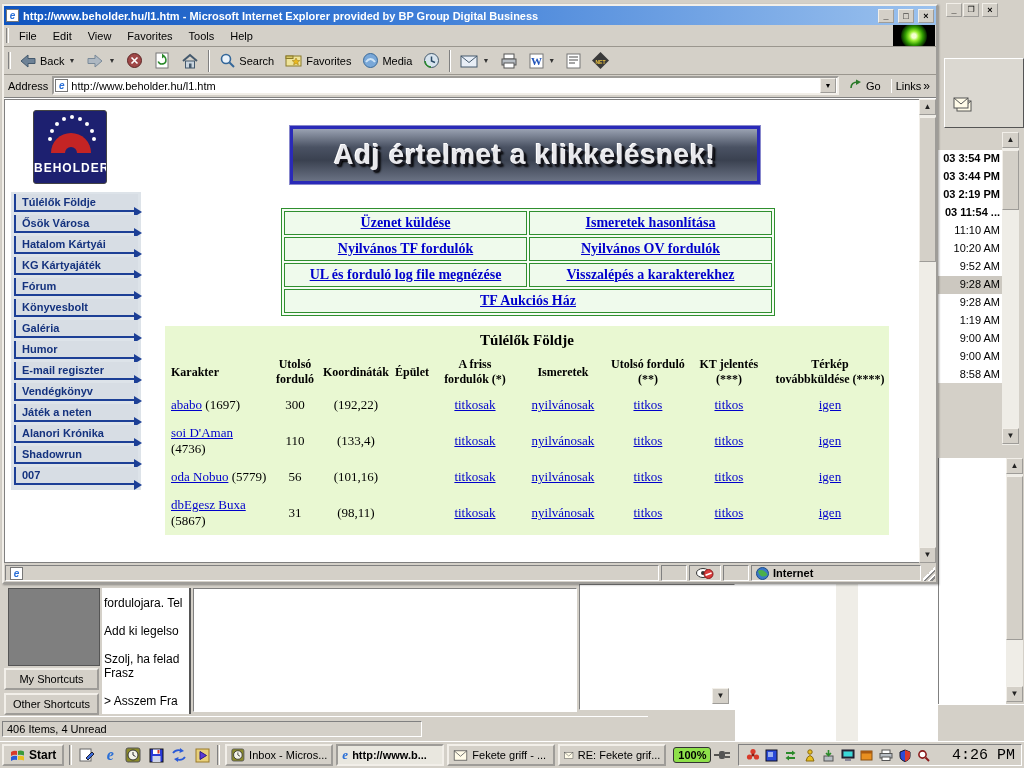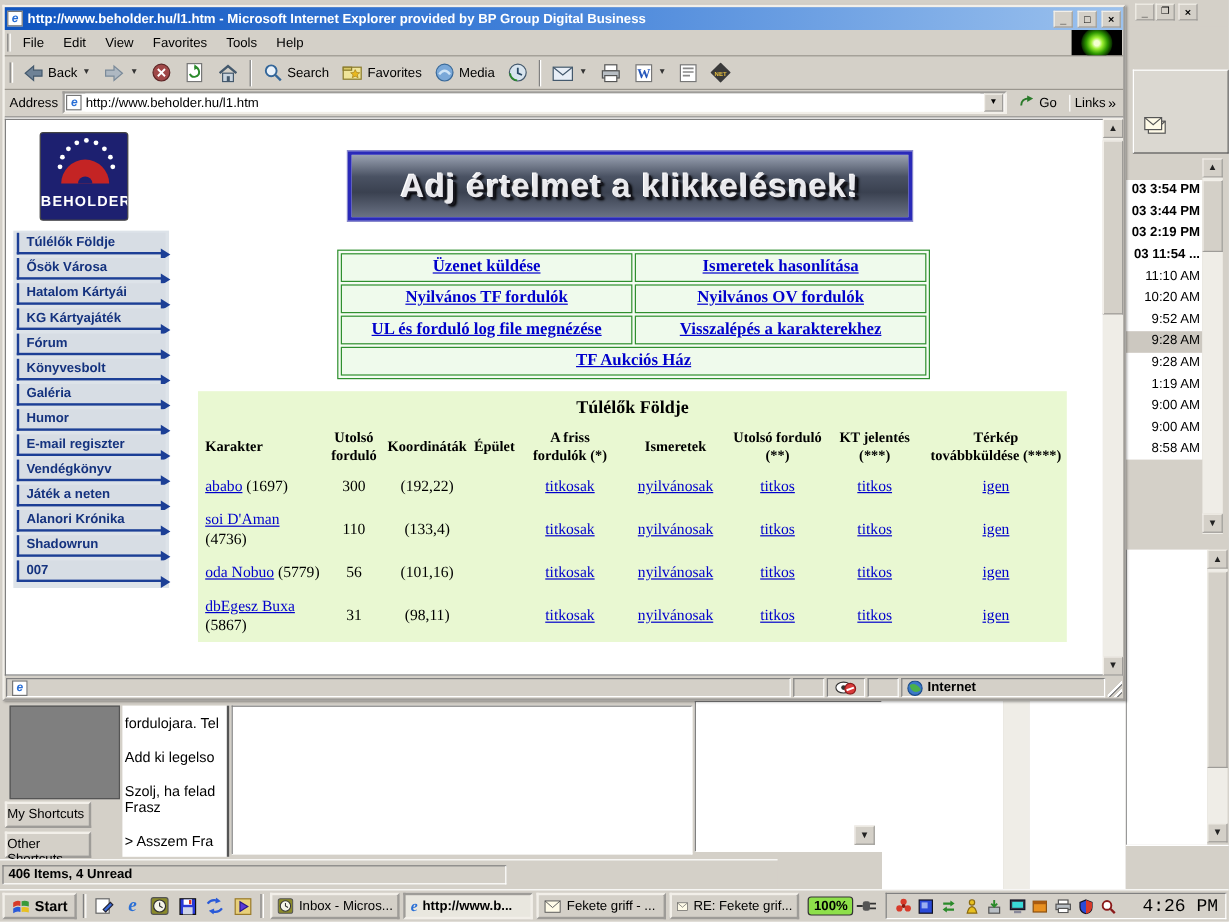--- a/index.html
+++ b/index.html
@@ -124,23 +124,23 @@
   
   .bg-white { background:#fff; border:1px solid; border-color:#808080 #fff #fff #808080; }
   #mail-times { left:938px; top:150px; width:64px; height:233px; background:#fff; overflow:hidden; }
   .mail-time { position:relative; height:18px; font-size:11px; }
   .mail-time span { position:absolute; right:2px; top:2px; white-space:nowrap; }
   .mail-time.bold { font-weight:bold; }
   .mail-time.selected { background:#ccc8c0; }
   #preview-col { left:102px; top:588px; width:89px; height:126px; background:#fff; border-right:2px solid #555;
     font-size:12px; overflow:hidden; padding:8px 0 0 2px; line-height:14px; }
   #preview-col div { white-space:nowrap; }
-  .shortcut-btn { left:4px; width:72px; height:22px; padding-top:3px; font-size:11px; }
+  .shortcut-btn { left:4px; width:95px; height:22px; text-align:center; padding-top:3px; font-size:11px; }
   #outlook-statusbar { left:0; top:716px; width:648px; height:24px; background:#d4d0c8; border-top:1px solid #fff; padding:4px 2px 2px; }
-  #outlook-statusbar .inner { border:1px solid; border-color:#808080 #fff #fff #808080; height:16px; padding:1px 4px; font-size:11px; width:420px;font-weight:bold; }
+  #outlook-statusbar .inner { border:1px solid; border-color:#808080 #fff #fff #808080; height:16px; padding:1px 4px; font-size:11px; width:420px; }
   .dotted-track { background:#efede7; }
 
   
   #taskbar { left:0; top:741px; width:1024px; height:27px; background:#d4d0c8; border-top:1px solid #fff; display:flex; align-items:center; padding:2px 2px; gap:3px; }
   #start-btn { display:flex; align-items:center; gap:3px; font-weight:bold; font-size:12px; height:22px; padding:0 6px; }
   .tb-sep { width:3px; height:20px; border-left:1px solid #808080; border-right:1px solid #fff; margin:0 2px; }
   .ql-icon { width:20px; height:20px; display:flex; align-items:center; justify-content:center; }
   .task-btn { width:108px; height:22px; display:flex; align-items:center; gap:4px; padding:0 4px; font-size:11px;
     white-space:nowrap; overflow:hidden; }
   .task-btn.active { border:2px inset #f2efe9; background:#e9e7df; font-weight:bold; }

